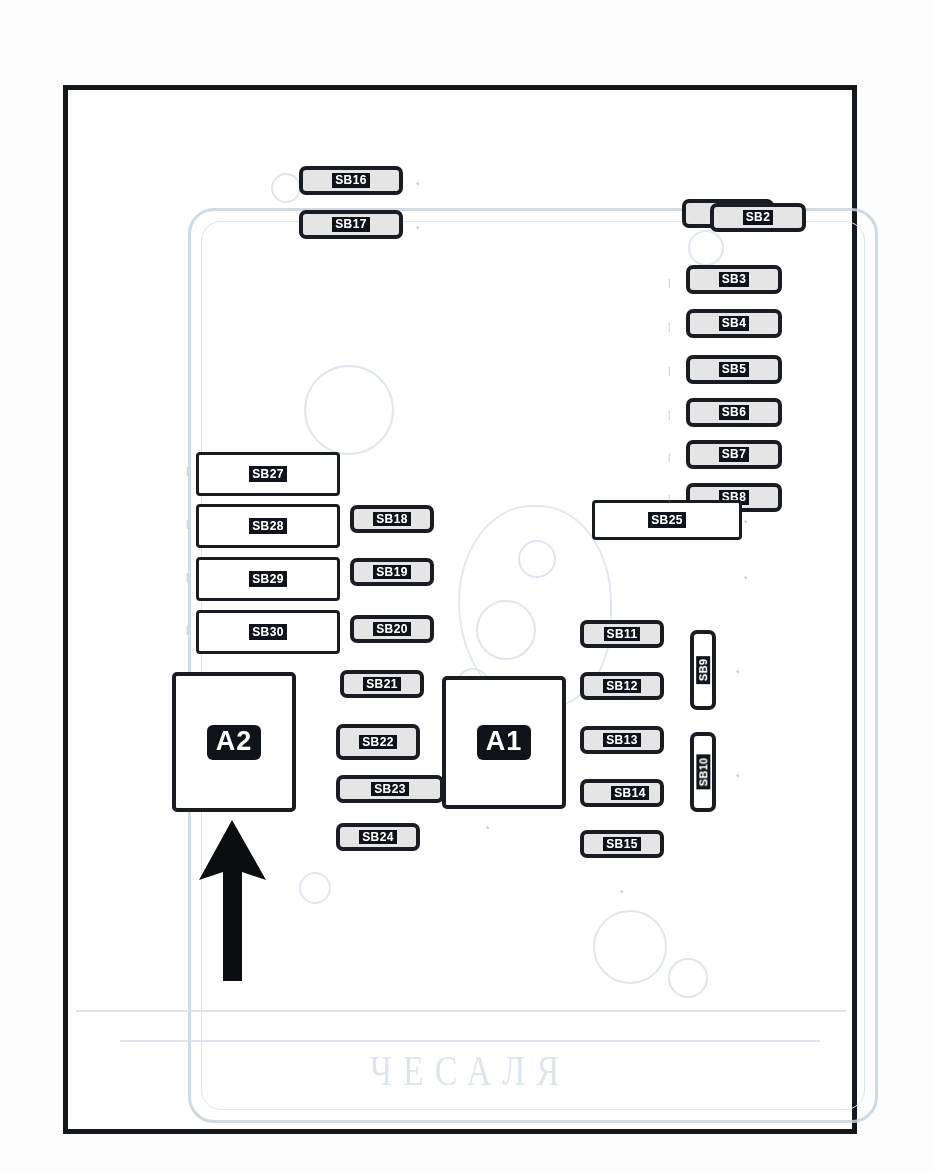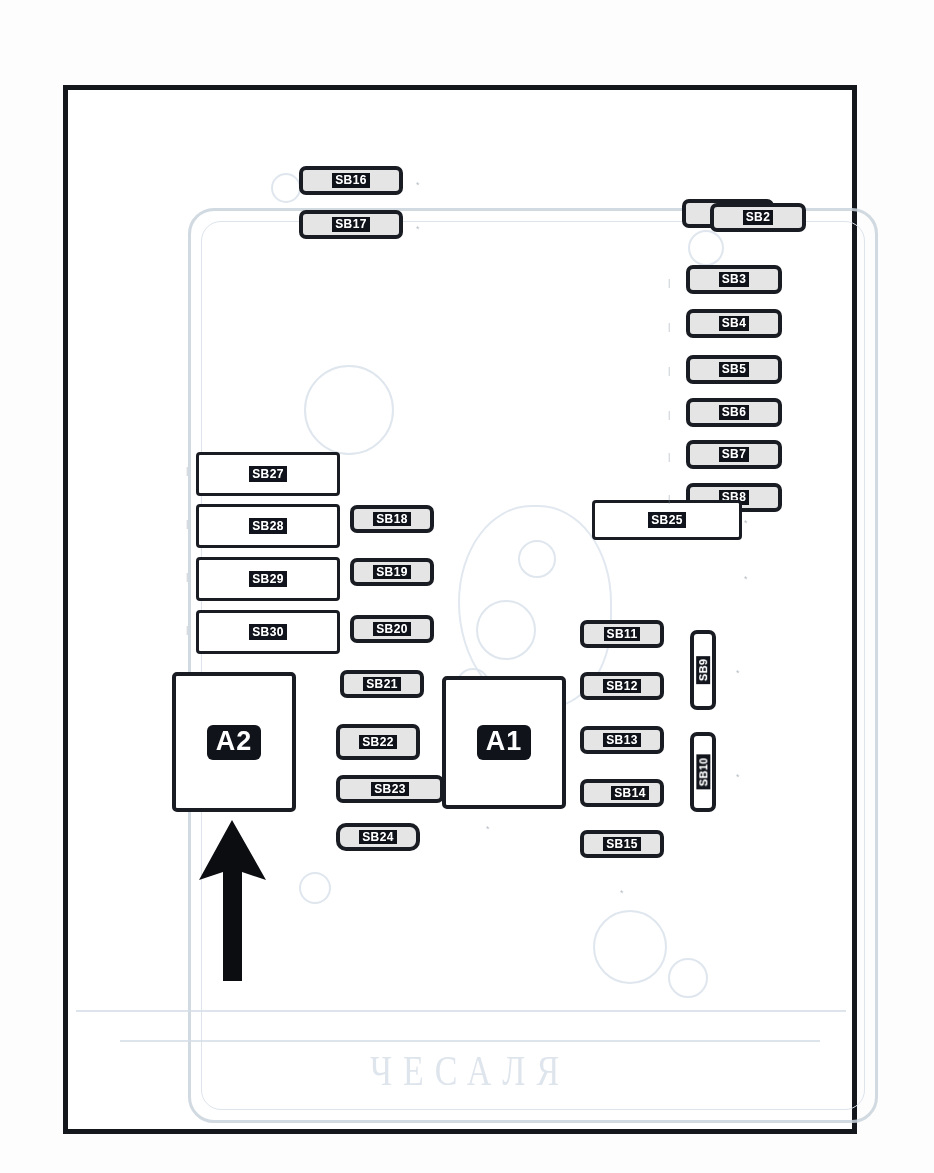--- a/index.html
+++ b/index.html
@@ -286,21 +286,21 @@
   </div>
   <div class="fuse" style="left:340px; top:670px; width:84px; height:28px;">
     <span class="fuse-label">SB21</span>
   </div>
   <div class="fuse" style="left:336px; top:724px; width:84px; height:36px;">
     <span class="fuse-label">SB22</span>
   </div>
   <div class="fuse" style="left:336px; top:775px; width:108px; height:28px;">
     <span class="fuse-label">SB23</span>
   </div>
-  <div class="fuse" style="left:336px; top:823px; width:84px; height:28px;border-radius:10px;">
+  <div class="fuse" style="left:336px; top:823px; width:84px; height:28px;">
     <span class="fuse-label">SB24</span>
   </div>
 
   <div class="big-fuse" style="left:592px; top:500px; width:150px; height:40px;">
     <span class="fuse-label">SB25</span>
   </div>
 
   <div class="fuse" style="left:580px; top:620px; width:84px; height:28px;">
     <span class="fuse-label">SB11</span>
   </div>

